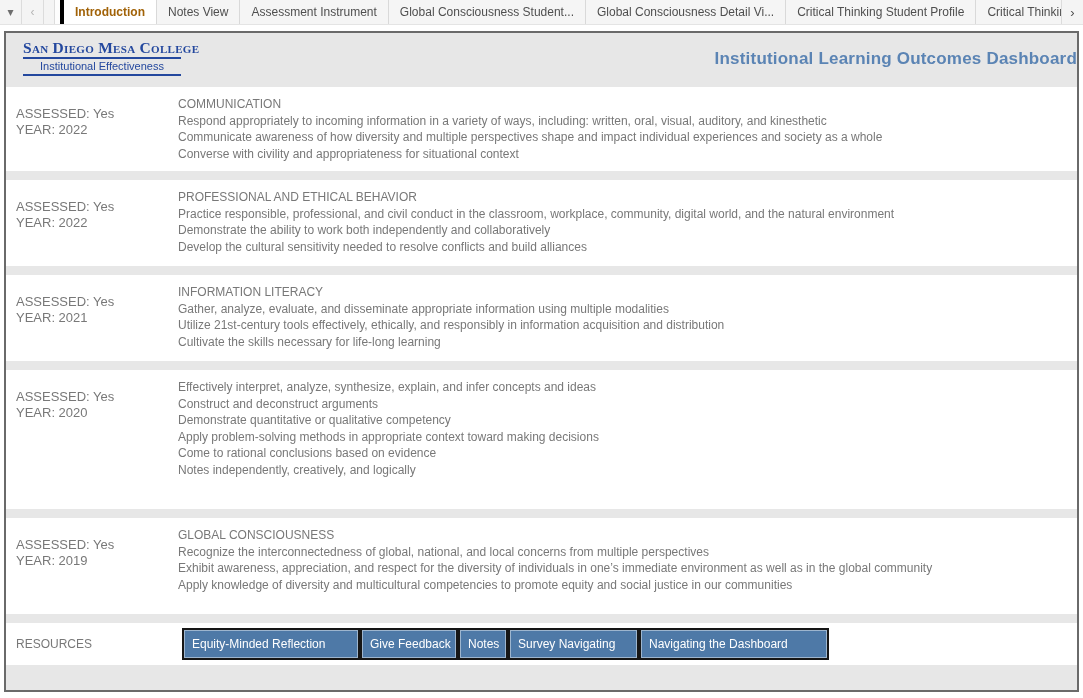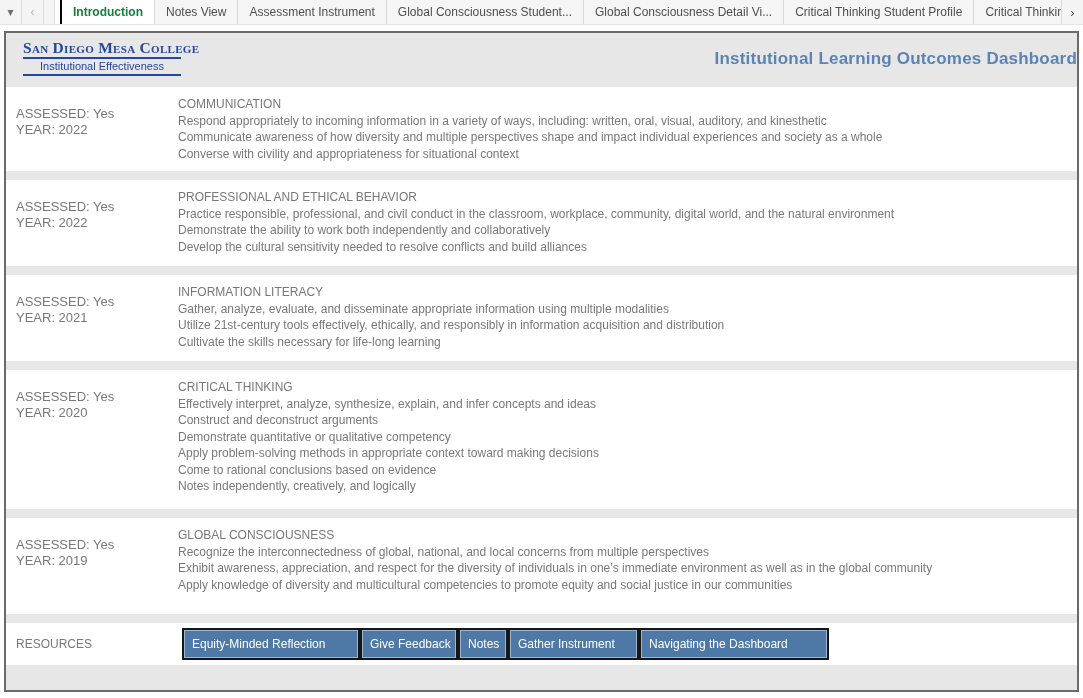--- a/index.html
+++ b/index.html
@@ -9,21 +9,21 @@
   
   .tabbar { height:25px; display:flex; align-items:stretch; font-size:12px;
             background:#fdfdfd; border-bottom:1px solid #e4e4e4; }
   .tab-ctrl { width:22px; flex:none; display:flex; align-items:center; justify-content:center;
               background:#f4f4f4; border-right:1px solid #dcdcdc; color:#6e6e6e; cursor:pointer; }
   .tab-ctrl.dim { color:#b5b5b5; }
   .tab-ctrl-gap { width:11px; flex:none; background:#f4f4f4; border-right:1px solid #dcdcdc; }
   .tabs-scroll { flex:1; display:flex; overflow:hidden; margin-left:5px; }
   .tab { padding:0 11px; display:flex; align-items:center; white-space:nowrap;
          background:#f5f5f5; color:#4f4f4f; border-right:1px solid #d9d9d9; cursor:pointer; }
-  .tab.active { background:#fff; color:#15803d; font-weight:bold; border-left:2px solid #000000; }
+  .tab.active { background:#fff; color:#a16207; font-weight:bold; border-left:4px solid #000000; }
   .tab-ctrl.next { border-right:none; border-left:1px solid #dcdcdc; color:#4f4f4f; font-size:13px; }
 
   
   .dashboard { margin:6px 4px 0 4px; height:661px; border:2px solid var(--border_gray,#6a6a6a);
                display:flex; flex-direction:column; background:#fff; }
 
   .header { height:54px; flex:none; background:var(--band_gray,#e7e7e7); position:relative; }
   .logo { position:absolute; left:17px; top:6px; color:var(--logo_navy,#24489e); width:158px; }
   .logo-line1 { font-family:"Liberation Serif", serif; font-variant:small-caps; font-weight:bold;
                 font-size:15.5px; line-height:1.1; letter-spacing:.3px; white-space:nowrap;
@@ -150,21 +150,20 @@
           </div>
     </div>
   </div>
       <div class="gap"></div>
       <div class="section sec-3">
     <div class="left">
       <div>ASSESSED: Yes</div>
       <div>YEAR: 2020</div>
     </div>
     <div class="right">
-      <div class="heading">CRITICAL THINKING</div>
       <div>
             <div class="line">Effectively interpret, analyze, synthesize, explain, and infer concepts and ideas</div>
             <div class="line">Construct and deconstruct arguments</div>
             <div class="line">Demonstrate quantitative or qualitative competency</div>
             <div class="line">Apply problem-solving methods in appropriate context toward making decisions</div>
             <div class="line">Come to rational conclusions based on evidence</div>
             <div class="line">Notes independently, creatively, and logically</div>
           </div>
     </div>
   </div>
@@ -190,21 +189,21 @@
           <div class="res-btn btn-0">
     <span>Equity-Minded Reflection</span>
   </div>
           <div class="res-btn btn-1">
     <span>Give Feedback</span>
   </div>
           <div class="res-btn btn-2">
     <span>Notes</span>
   </div>
           <div class="res-btn btn-3">
-    <span>Gather Instrument</span>
+    <span>Survey Navigating</span>
   </div>
           <div class="res-btn btn-4">
     <span>Navigating the Dashboard</span>
   </div>
         </div>
   </div>
       <div class="bottom-filler"></div>
     </div>
 
 </div>

